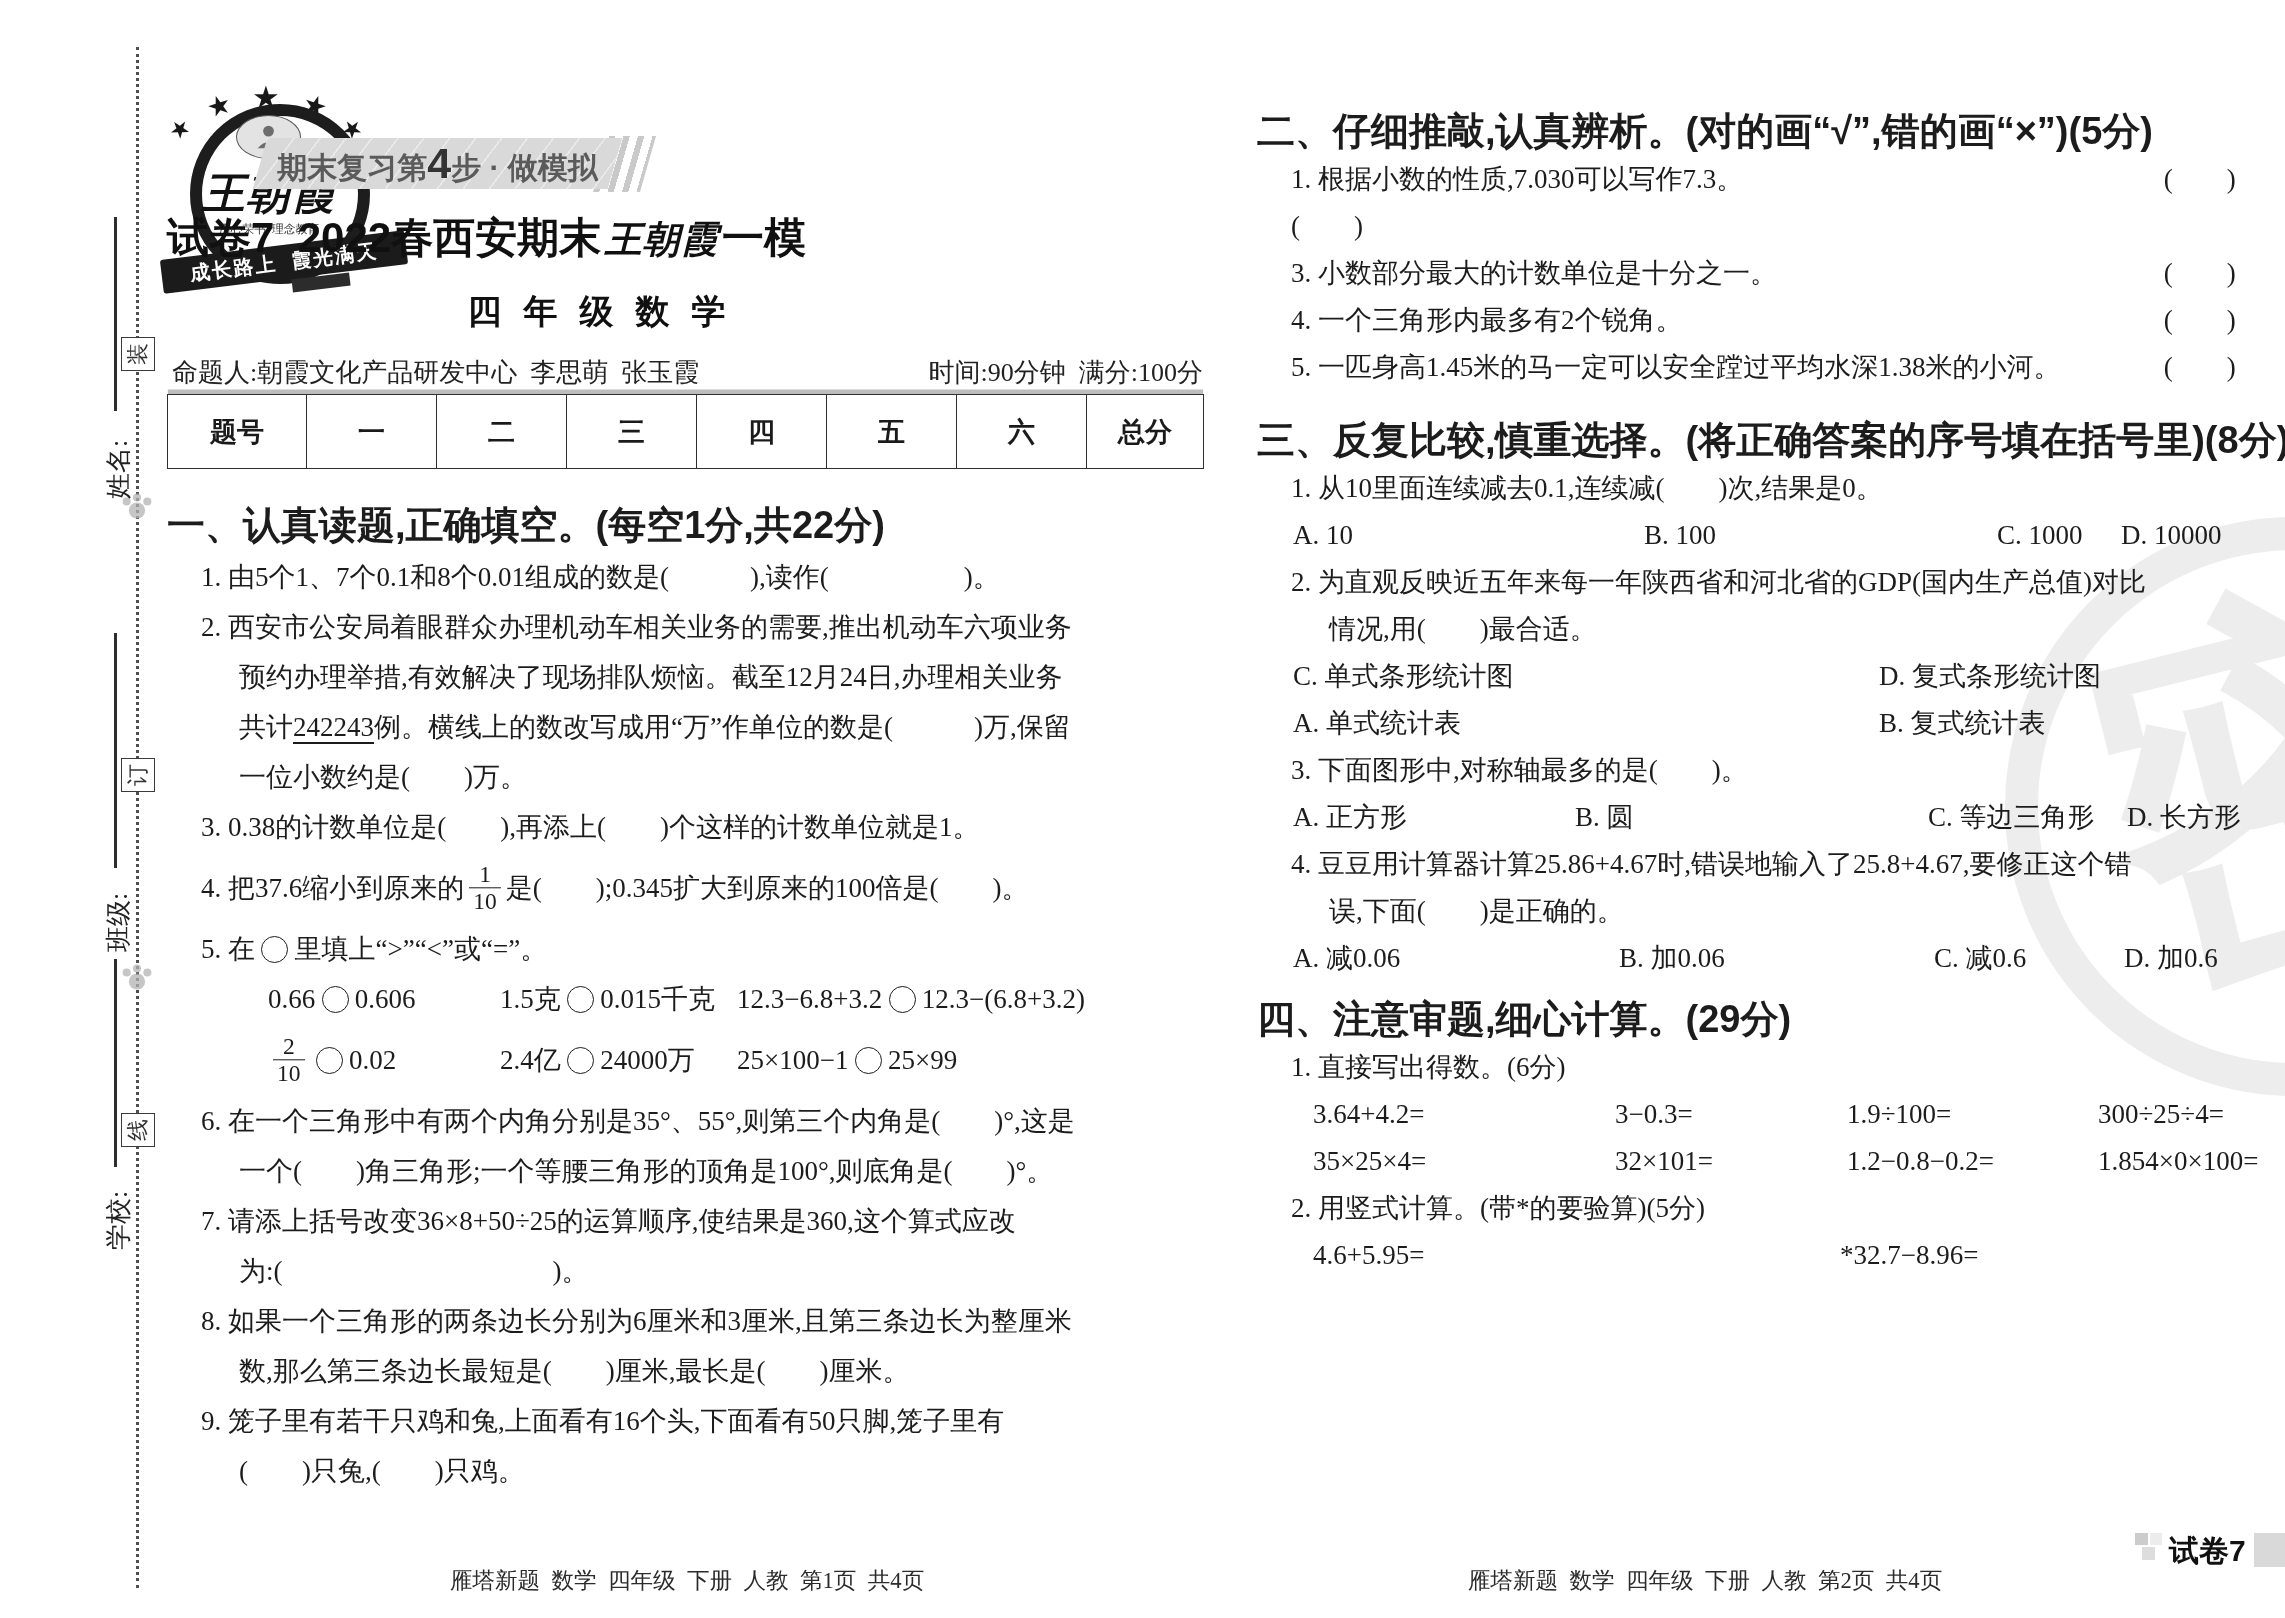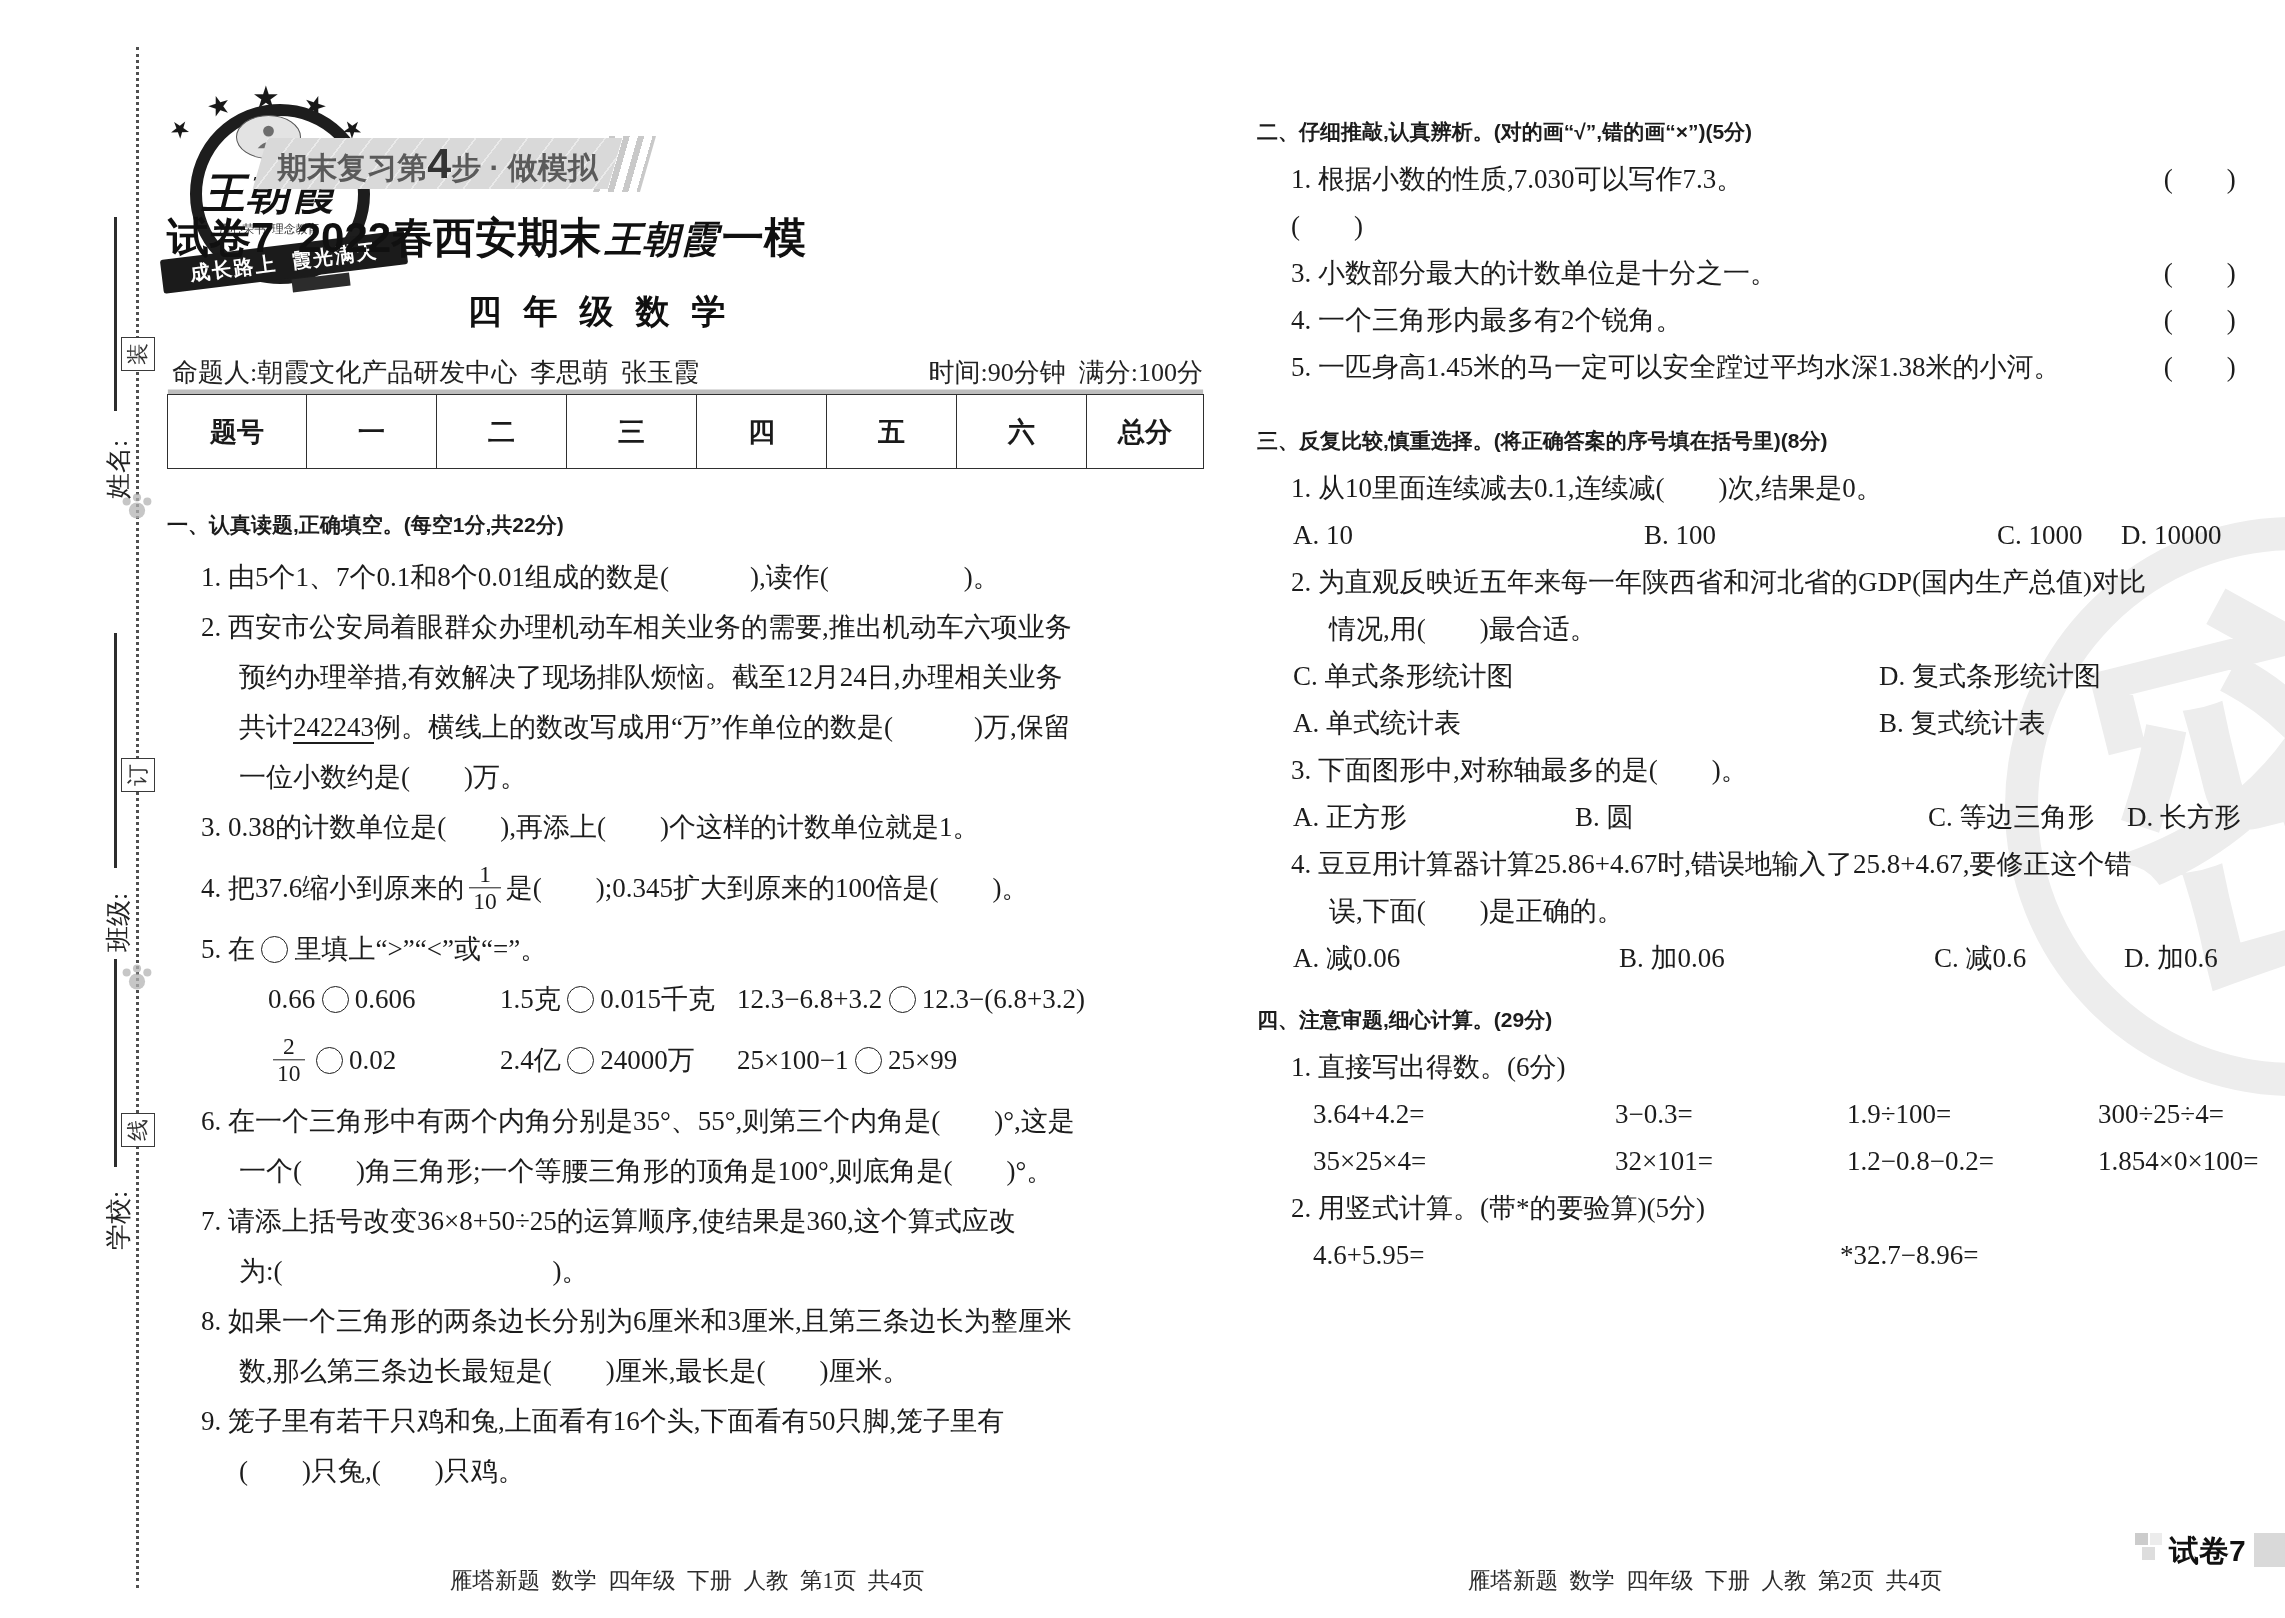--- a/index.html
+++ b/index.html
@@ -68,21 +68,21 @@
     font-family:"Liberation Sans",sans-serif;font-weight:700;font-size:27px;color:#1a1a1a;}
   .score-table td.c0{width:136px;}
   .score-table td.cn{width:127px;}
   
   .col{position:absolute;}
   #left-lines{left:167px;top:498px;width:1040px;}
   #right-lines{left:1257px;top:107px;width:986px;}
   .line{position:relative;height:50px;line-height:50px;font-size:27px;white-space:pre;}
   #right-lines .line{height:47px;line-height:47px;}
   .line.sec{height:54px;line-height:54px;font-family:"Liberation Sans",sans-serif;
-    font-weight:700;font-size:21px;}
+    font-weight:700;font-size:38px;}
   #right-lines .line.sec{height:49px;line-height:49px;}
   .line.tall{height:72px;line-height:72px;}
   .line.item{padding-left:34px;}
   .line.cont{padding-left:72px;}
   .line.mt28{margin-top:25px;}
   .line.mt14{margin-top:12.7px;}
   .line.jb{display:flex;justify-content:space-between;padding-right:7.2px;}
   .cell{position:absolute;top:0;}
   .fr{display:inline-block;vertical-align:middle;text-align:center;font-size:23.5px;
     line-height:1.12;margin:0 4.5px;transform:translateY(-2.7px);}

